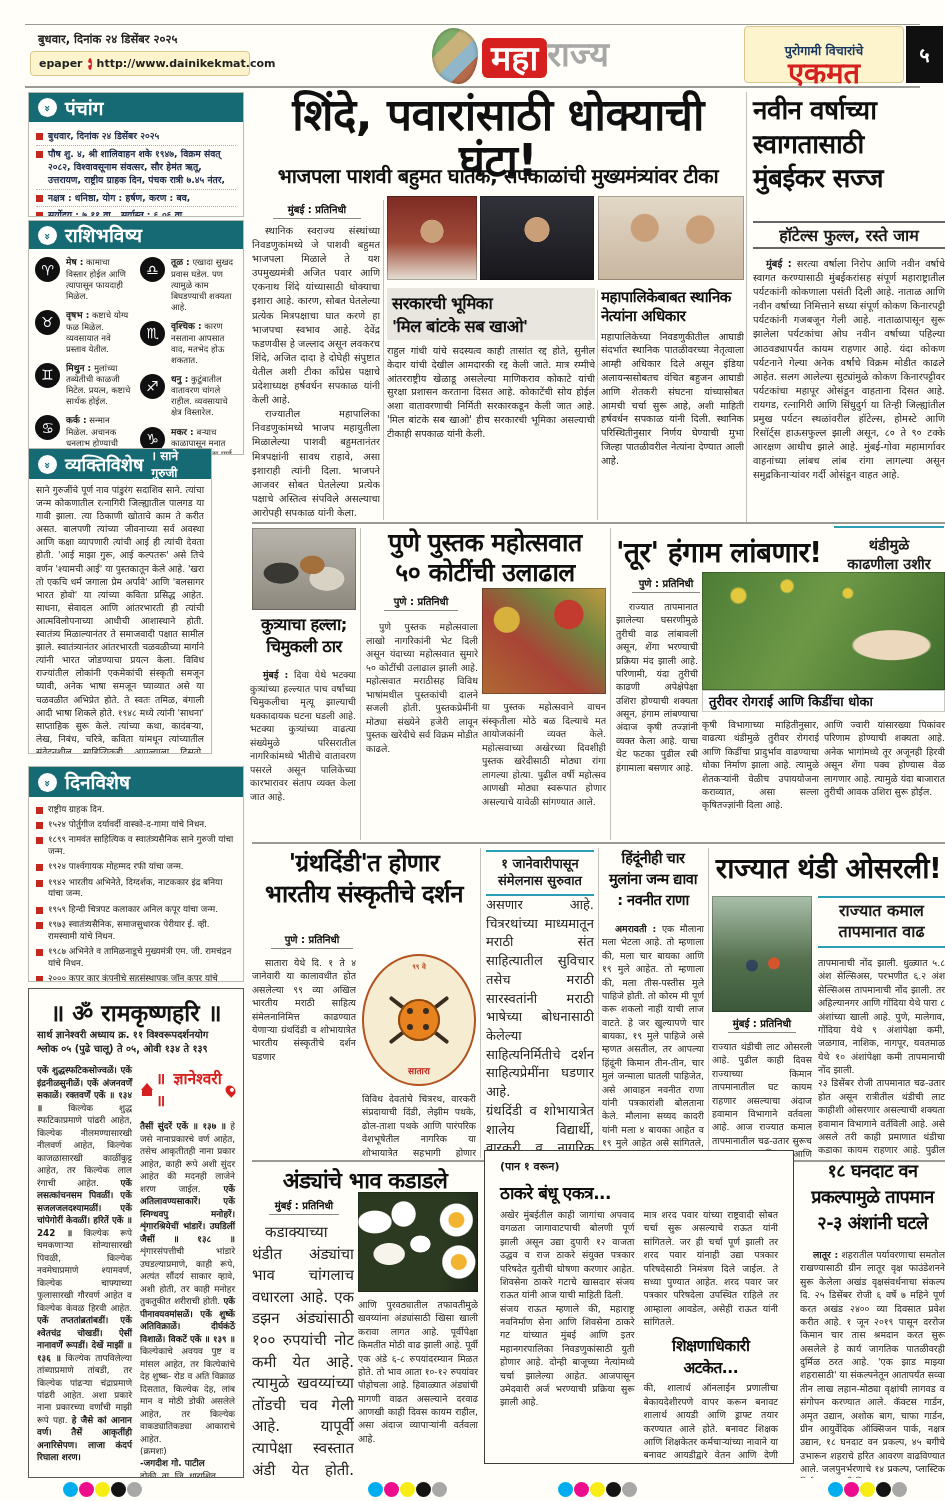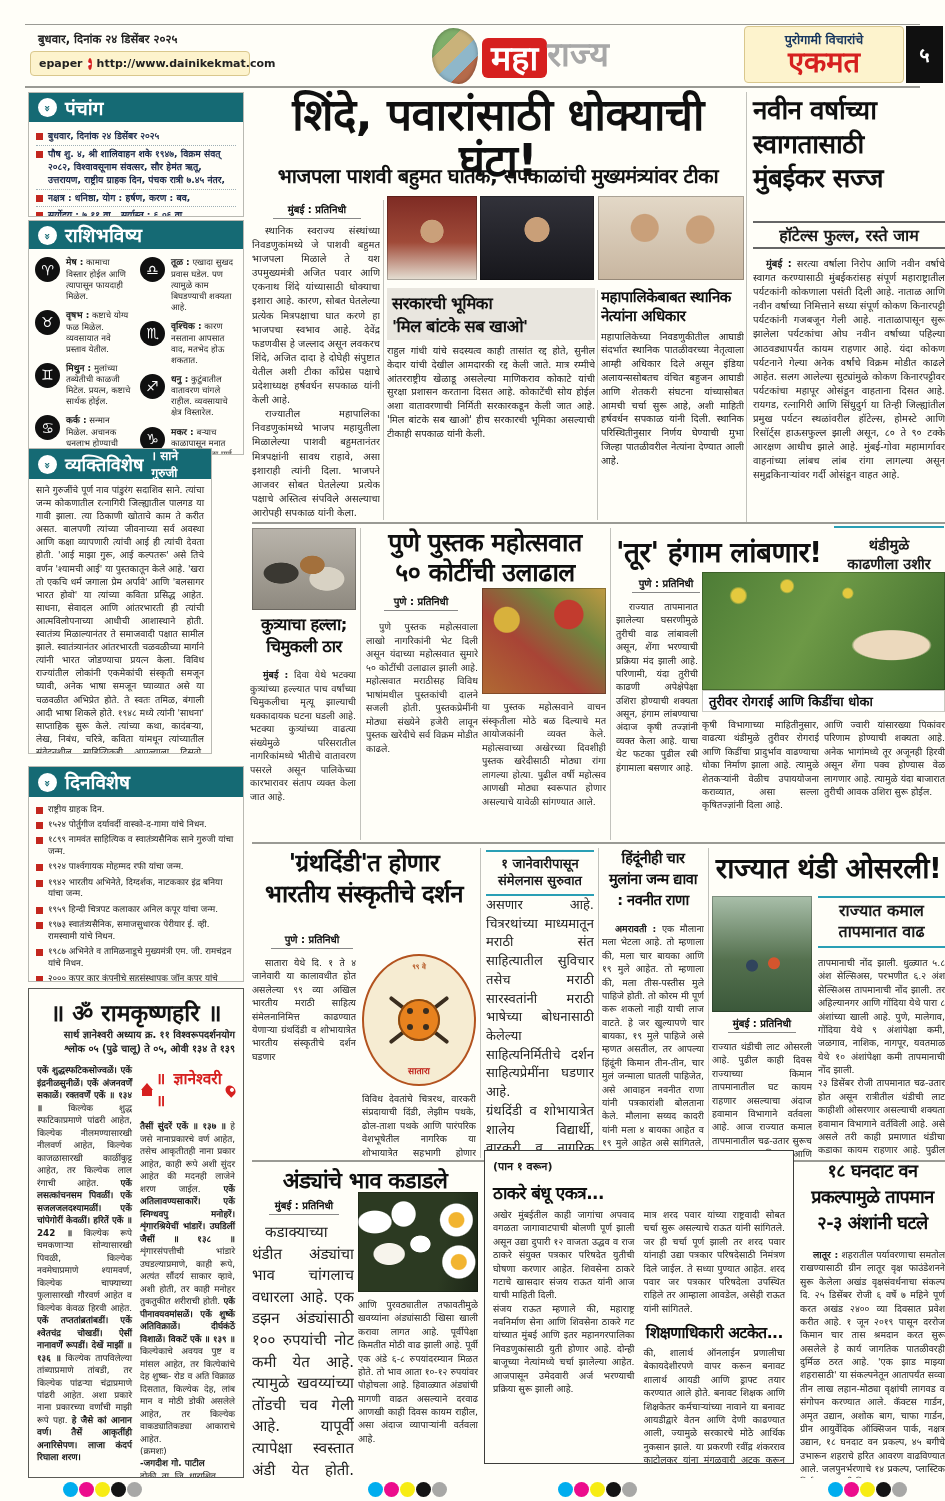--- a/index.html
+++ b/index.html
@@ -9,21 +9,21 @@
 .abs{position:absolute}
 .rule{background:#9a9a94}
 .vrule{background:#c2c2bc;width:1px}
 
 .dateline{font-size:11.5px;font-weight:700;color:#222}
 .pill{background:#fdf3cd;border:1px solid #d9c78d;border-radius:4px;display:flex;align-items:center;gap:5px;padding:0 8px;font-size:11px;font-weight:700;color:#222}
 .reddot{width:12px;height:12px;border-radius:50%;background:#d6201f;color:#fff;font-size:8px;display:flex;align-items:center;justify-content:center}
 .mapblob{border-radius:46% 54% 42% 58%/50% 45% 55% 50%;background:linear-gradient(135deg,#7fae6a 0 30%,#c9b27a 30% 52%,#8fb7c9 52% 72%,#b56a4a 72%);box-shadow:inset 0 0 4px rgba(0,0,0,.35)}
 .maha{background:#d6201f;color:#fff;font-size:34px;font-weight:700;padding:3px 9px;border-radius:6px;line-height:1}
 .rajya{color:#a8a8a8;font-size:34px;font-weight:700;line-height:1.35}
-.brandbox{background:#fdf3cd;border:1px solid #d9c78d;border-radius:4px;text-align:center;padding:4px 4px}
+.brandbox{background:#fdf3cd;border:1px solid #d9c78d;border-radius:4px;text-align:center;padding:15px 4px}
 .tagline{font-size:12.5px;font-weight:700;color:#17365e}
 .brand{font-size:29px;font-weight:700;color:#d6201f;line-height:1}
 .pgnum{background:#101010;color:#fff;display:flex;align-items:center;justify-content:center;font-size:20px;font-weight:700}
 
 .mod{border:1px solid #b9b9b2;background:#fffef8}
 .teal{background:#156a74;color:#fff;display:flex;align-items:center;gap:8px;padding:0 9px}
 .teal .circ{width:19px;height:19px;border-radius:50%;background:#fff;color:#156a74;display:flex;align-items:center;justify-content:center;flex:none}
 .teal .circ span{display:inline-block;transform:rotate(90deg);font-size:11px;font-weight:700;letter-spacing:-2px}
 .teal h2{font-size:19px;font-weight:700;color:#fff}
 .teal .small{font-size:12px;font-weight:700}
@@ -38,21 +38,21 @@
 .rtxt{font-size:8.5px;line-height:1.3;color:#222}
 .rtxt b{font-size:9px}
 .bt{font-size:9.4px;line-height:1.44;text-align:justify;color:#1d1d1d}
 .bt b{font-weight:700}
 .ind{text-indent:13px}
 .dlist{padding:7px 7px;list-style:none}
 .dlist li{display:flex;font-size:8.7px;line-height:1.35;margin-bottom:3.5px;color:#222}
 
 .rambox{border:1.5px solid #5a5a55;padding:7px 8px;overflow:hidden}
 .ramtitle{font-family:"DejaVu Serif",serif;font-size:23px;font-weight:700;text-align:center;color:#141414}
-.ramsub{font-size:9.8px;font-weight:700;text-align:right;color:#222;line-height:1.45}
+.ramsub{font-size:9.8px;font-weight:700;text-align:left;color:#222;line-height:1.45}
 .ramcols{display:flex;gap:8px;margin-top:8px}
 .ramcol{flex:1;font-size:8.8px;line-height:1.42;text-align:justify}
 .ramv{font-weight:700}
 .dnlogo{display:flex;align-items:center;justify-content:center;gap:4px;margin:4px 0 8px}
 .dntext{color:#d6201f;font-size:15.5px;font-weight:700}
 .pin{width:11px;height:11px;background:#d6201f;border-radius:50% 50% 50% 0;transform:rotate(-45deg);position:relative}
 .pin:after{content:"";position:absolute;left:3.5px;top:3.5px;width:4px;height:4px;border-radius:50%;background:#fff}
 .temple{width:14px;height:14px;position:relative}
 .temple:before{content:"";position:absolute;left:1px;top:0;border-left:6px solid transparent;border-right:6px solid transparent;border-bottom:7px solid #d6201f}
 .temple:after{content:"";position:absolute;left:2px;top:7px;width:10px;height:6px;background:#d6201f}
@@ -401,21 +401,21 @@
   <h2 class="abs hl ctr" style="left:252px;top:1164px;width:226px;font-size:22px">अंड्यांचे भाव कडाडले</h2>
   <div class="abs byl" style="left:252px;top:1198px;width:104px"><span>मुंबई : प्रतिनिधी</span><i></i></div>
   <div class="abs ph ph-eggs" style="left:358px;top:1192px;width:120px;height:100px"></div>
   <div class="abs bt" style="left:252px;top:1222px;width:102px;height:256px;overflow:hidden;font-size:15px">
     <p class="ind">कडाक्याच्या थंडीत अंड्यांचा भाव चांगलाच वधारला आहे. एक डझन अंड्यांसाठी १०० रुपयांची नोट कमी येत आहे. त्यामुळे खवय्यांच्या तोंडची चव गेली आहे. यापूर्वी त्यापेक्षा स्वस्तात अंडी येत होती. पण थंडी वाढताच मागणी वाढल्याने अंड्याच्या किमतींचा भडका उडाला आहे. त्यामुळे थंडीत ऑम्लेट आणि भुर्जीवर ताव मारणाऱ्यांच्या खिशाला झळ बसत आहे. मुंबई महानगर क्षेत्रात अंड्यांची किंमत ९८-१०० रुपये डझनांवर पोहोचली आहे.</p>
   </div>
   <div class="abs bt" style="left:358px;top:1298px;width:120px;height:180px;overflow:hidden;font-size:9.3px">
     <p>आणि पुरवठ्यातील तफावतीमुळे खवय्यांना अंड्यांसाठी खिसा खाली करावा लागत आहे. पूर्वीपेक्षा किमतीत मोठी वाढ झाली आहे. पूर्वी एक अंडे ६-८ रुपयांदरम्यान मिळत होते. तो भाव आता १०-१२ रुपयांवर पोहोचला आहे. हिवाळ्यात अंड्यांची मागणी वाढत असल्याने दरवाढ आणखी काही दिवस कायम राहील, असा अंदाज व्यापाऱ्यांनी वर्तवला आहे.</p>
   </div>
 
-  <div class="abs" style="left:484px;top:1150px;width:310px;height:314px;border:1.5px solid #3d3d3a;padding:7px 8px;overflow:hidden;background:#fffef8">
+  <div class="abs" style="left:484px;top:1150px;width:310px;height:314px;border:1.5px solid #3d3d3a;padding:7px 15px;overflow:hidden;background:#fffef8">
     <div style="font-size:11px;font-weight:700">(पान १ वरून)</div>
     <h3 class="hl" style="font-size:17px;margin:8px 0 4px">ठाकरे बंधू एकत्र...</h3>
     <div style="display:flex;gap:9px">
       <div class="bt prel" style="flex:1;font-size:9.3px">अखेर मुंबईतील काही जागांचा अपवाद वगळता जागावाटपाची बोलणी पूर्ण झाली असून उद्या दुपारी १२ वाजता उद्धव व राज ठाकरे संयुक्त पत्रकार परिषदेत युतीची घोषणा करणार आहेत. शिवसेना ठाकरे गटाचे खासदार संजय राऊत यांनी आज याची माहिती दिली.
 संजय राऊत म्हणाले की, महाराष्ट्र नवनिर्माण सेना आणि शिवसेना ठाकरे गट यांच्यात मुंबई आणि इतर महानगरपालिका निवडणुकांसाठी युती होणार आहे. दोन्ही बाजूच्या नेत्यांमध्ये चर्चा झालेल्या आहेत. आजपासून उमेदवारी अर्ज भरण्याची प्रक्रिया सुरू झाली आहे.</div>
       <div style="flex:1">
         <div class="bt" style="font-size:9.3px">मात्र शरद पवार यांच्या राष्ट्रवादी सोबत चर्चा सुरू असल्याचे राऊत यांनी सांगितले. जर ही चर्चा पूर्ण झाली तर शरद पवार यांनाही उद्या पत्रकार परिषदेसाठी निमंत्रण दिले जाईल. ते सध्या पुण्यात आहेत. शरद पवार जर पत्रकार परिषदेला उपस्थित राहिले तर आम्हाला आवडेल, असेही राऊत यांनी सांगितले.</div>
         <h3 class="hl ctr" style="font-size:15.5px;margin:6px 0 3px">शिक्षणाधिकारी अटकेत...</h3>
         <div class="bt" style="font-size:9.3px">की, शालार्थ ऑनलाईन प्रणालीचा बेकायदेशीरपणे वापर करून बनावट शालार्थ आयडी आणि ड्राफ्ट तयार करण्यात आले होते. बनावट शिक्षक आणि शिक्षकेतर कर्मचाऱ्यांच्या नावाने या बनावट आयडीद्वारे वेतन आणि देणी काढण्यात आली, ज्यामुळे सरकारचे मोठे आर्थिक नुकसान झाले. या प्रकरणी रवींद्र शंकरराव काटोलकर यांना मंगळवारी अटक करून न्यायालयात हजर करण्यात आले. त्यानंतर त्यांना २५ डिसेंबरपर्यंत पोलिस कोठडी सुनावण्यात आली. २०२१ ते २०२२ दरम्यान नागपूर जिल्हा परिषदेत शिक्षणाधिकारी पदावर असताना बनावट विद्यार्थी ओळखपत्रांची माहिती असतानाही त्यांनी कोणत्याही चौकशीशिवाय पगार प्रस्ताव मंजूर केला आणि वैयक्तिक फायद्यासाठी सरकारचे नुकसान केल्याचे समोर आले.</div>
       </div>

